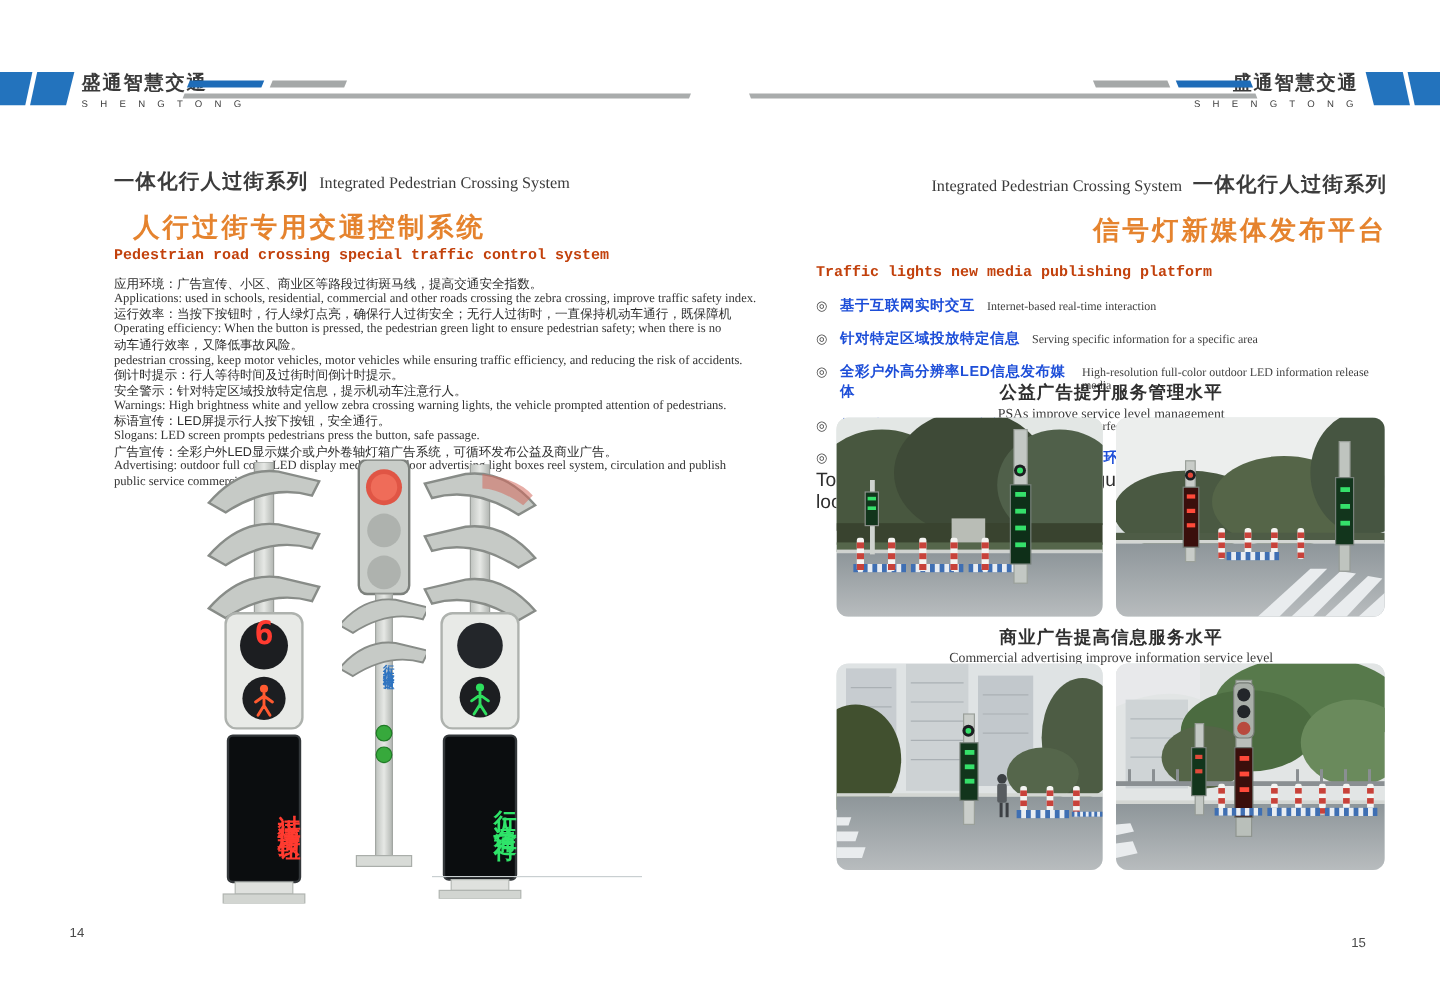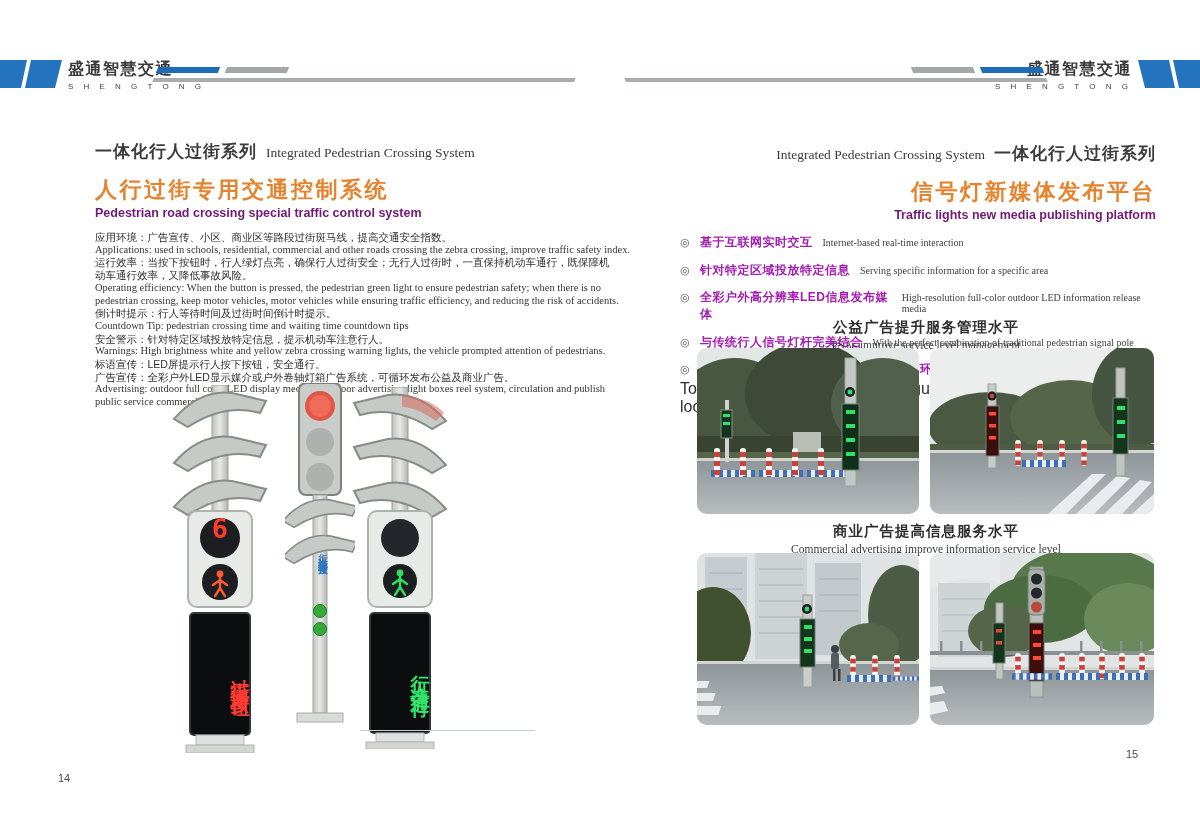--- a/index.html
+++ b/index.html
@@ -16,31 +16,31 @@
   .bar { height:6px; transform:skewX(-22deg); }
   .bar-r { transform:skewX(22deg); }
   .bar-blue { background:#1e6cb8; }
   .bar-gray { background:#a5a8a8; }
   .bar-long { height:4px; background:#a9acac; }
 
   
   .series-cn { font-size:17px; font-weight:bold; color:#3c3c3c; letter-spacing:1px; }
   .series-en { font-size:13.5px; color:#3b3b3b; font-family:"Liberation Serif", serif; }
   .big-title { font-size:22px; font-weight:bold; color:#e5832e; letter-spacing:2.5px; }
-  .sub-title { font-size:12.5px; font-weight:bold; color:#701a75; font-family:Liberation Sans, sans-serif; }
+  .sub-title { font-size:12.5px; font-weight:bold; color:#c2410c; font-family:Liberation Mono, monospace; }
 
   
   .bodyline { font-size:10.5px; line-height:12.7px; white-space:nowrap; }
   .bodyline.cn { color:#2d2d2d; }
   .bodyline.en { color:#343434; font-family:"Liberation Serif", serif; }
 
   
   .bullet { display:flex; align-items:baseline; margin-bottom:10.5px; }
   .bullet .dot { font-size:11px; color:#4c4c4c; width:20px; flex:0 0 20px; }
-  .bullet .cn { font-size:12px; font-weight:bold; color:#a21caf; letter-spacing:0.5px; }
+  .bullet .cn { font-size:12px; font-weight:bold; color:#1d4ed8; letter-spacing:0.5px; }
   .bullet .en { font-size:10px; color:#3f3f3f; font-family:"Liberation Serif", serif; margin-left:10px; }
 
   
   .section-cn { font-size:14.5px; font-weight:bold; color:#2f2f2f; text-align:center; letter-spacing:1px; }
   .section-en { font-size:11.5px; color:#3c3c3c; text-align:center; font-family:"Liberation Serif", serif; margin-top:2px; }
   .photo { border-radius:10px; overflow:hidden; background:#dde2e2; }
   .photo svg { display:block; }
 
   
   .vtext { writing-mode:vertical-rl; text-orientation:upright; line-height:1; text-align:center; }
@@ -114,35 +114,35 @@
     <div class="abs bar bar-long" style="right:153px;top:78px;width:422px;transform:skewX(22deg)"></div>
   </div>
 
   <div class="abs" style="left:95px;top:140px;width:480px">
 
     <div style="display:flex;align-items:baseline;gap:9px">
       <span class="series-cn">一体化行人过街系列</span>
       <span class="series-en">Integrated Pedestrian Crossing System</span>
     </div>
 
-    <div class="big-title" style="margin-top:12px;margin-left:0">人行过街专用交通控制系统</div>
+    <div class="big-title" style="margin-top:12px;margin-left:16px">人行过街专用交通控制系统</div>
     <div class="sub-title" style="margin-top:1px">Pedestrian road crossing special traffic control system</div>
 
     <div style="margin-top:11px">
       <div class="bodyline cn">应用环境：广告宣传、小区、商业区等路段过街斑马线，提高交通安全指数。</div>
       <div class="bodyline en">Applications: used in schools, residential, commercial and other roads crossing the zebra crossing, improve traffic safety index.</div>
       <div class="bodyline cn">运行效率：当按下按钮时，行人绿灯点亮，确保行人过街安全；无行人过街时，一直保持机动车通行，既保障机</div>
+      <div class="bodyline en">Operating efficiency: When the button is pressed, the pedestrian green light to ensure pedestrian safety; when there is no</div>
       <div class="bodyline cn">动车通行效率，又降低事故风险。</div>
-      <div class="bodyline en">Operating efficiency: When the button is pressed, the pedestrian green light to ensure pedestrian safety; when there is no</div>
       <div class="bodyline en">pedestrian crossing, keep motor vehicles, motor vehicles while ensuring traffic efficiency, and reducing the risk of accidents.</div>
       <div class="bodyline cn">倒计时提示：行人等待时间及过街时间倒计时提示。</div>
-      <div class="bodyline en">Countdown Tip: pedestrian crossing time and waiting time countdown tips</div>
       <div class="bodyline cn">安全警示：针对特定区域投放特定信息，提示机动车注意行人。</div>
       <div class="bodyline en">Warnings: High brightness white and yellow zebra crossing warning lights, the vehicle prompted attention of pedestrians.</div>
       <div class="bodyline cn">标语宣传：LED屏提示行人按下按钮，安全通行。</div>
+      <div class="bodyline en">Slogans: LED screen prompts pedestrians press the button, safe passage.</div>
       <div class="bodyline cn">广告宣传：全彩户外LED显示媒介或户外卷轴灯箱广告系统，可循环发布公益及商业广告。</div>
       <div class="bodyline en">Advertising: outdoor full color LED display media or outdoor advertising light boxes reel system, circulation and publish</div>
       <div class="bodyline en">public service commercials.</div>
     </div>
   </div>
 
   <div class="abs" style="left:150px;top:385px;width:340px;height:368px">
 
     <div class="abs" style="left:10px;top:0;width:120px;height:368px">
       <svg width="120" height="368">
@@ -207,21 +207,21 @@
   <div class="abs pagenum" style="left:58px;top:760px">14</div>
 
   <div class="abs" style="left:680px;top:142px;width:476px">
 
     <div style="display:flex;justify-content:flex-end;align-items:baseline;gap:9px">
       <span class="series-en">Integrated Pedestrian Crossing System</span>
       <span class="series-cn">一体化行人过街系列</span>
     </div>
 
     <div class="big-title" style="margin-top:12px;text-align:right">信号灯新媒体发布平台</div>
-    <div class="sub-title" style="margin-top:1px;text-align:right">Traffic lights new media publishing platform</div>
+    <div class="sub-title" style="margin-top:13px;">Traffic lights new media publishing platform</div>
 
     <div style="margin-top:12px">
       <div class="bullet">
         <span class="dot">◎</span>
         <span class="cn">基于互联网实时交互</span>
         <span class="en">Internet-based real-time interaction</span>
       </div>
       <div class="bullet">
         <span class="dot">◎</span>
         <span class="cn">针对特定区域投放特定信息</span>
@@ -421,15 +421,15 @@
       <use href="#bollard" x="168" y="100" width="8" height="26"></use>
       <use href="#bollard" x="188" y="100" width="8" height="26"></use>
       <use href="#bollard" x="208" y="100" width="8" height="26"></use>
       <use href="#bollard" x="84" y="100" width="8" height="26"></use>
       <use href="#barrier" x="126" y="120" width="44" height="7"></use>
       <use href="#barrier" x="174" y="120" width="44" height="7"></use>
       <use href="#barrier" x="82" y="120" width="40" height="7"></use>
     </svg>
   </div>
 
-  <div class="abs pagenum" style="left:1126px;top:736px">15</div>
+  <div class="abs pagenum" style="left:1126px;top:768px">15</div>
 
 </div>
 
 </body></html>

